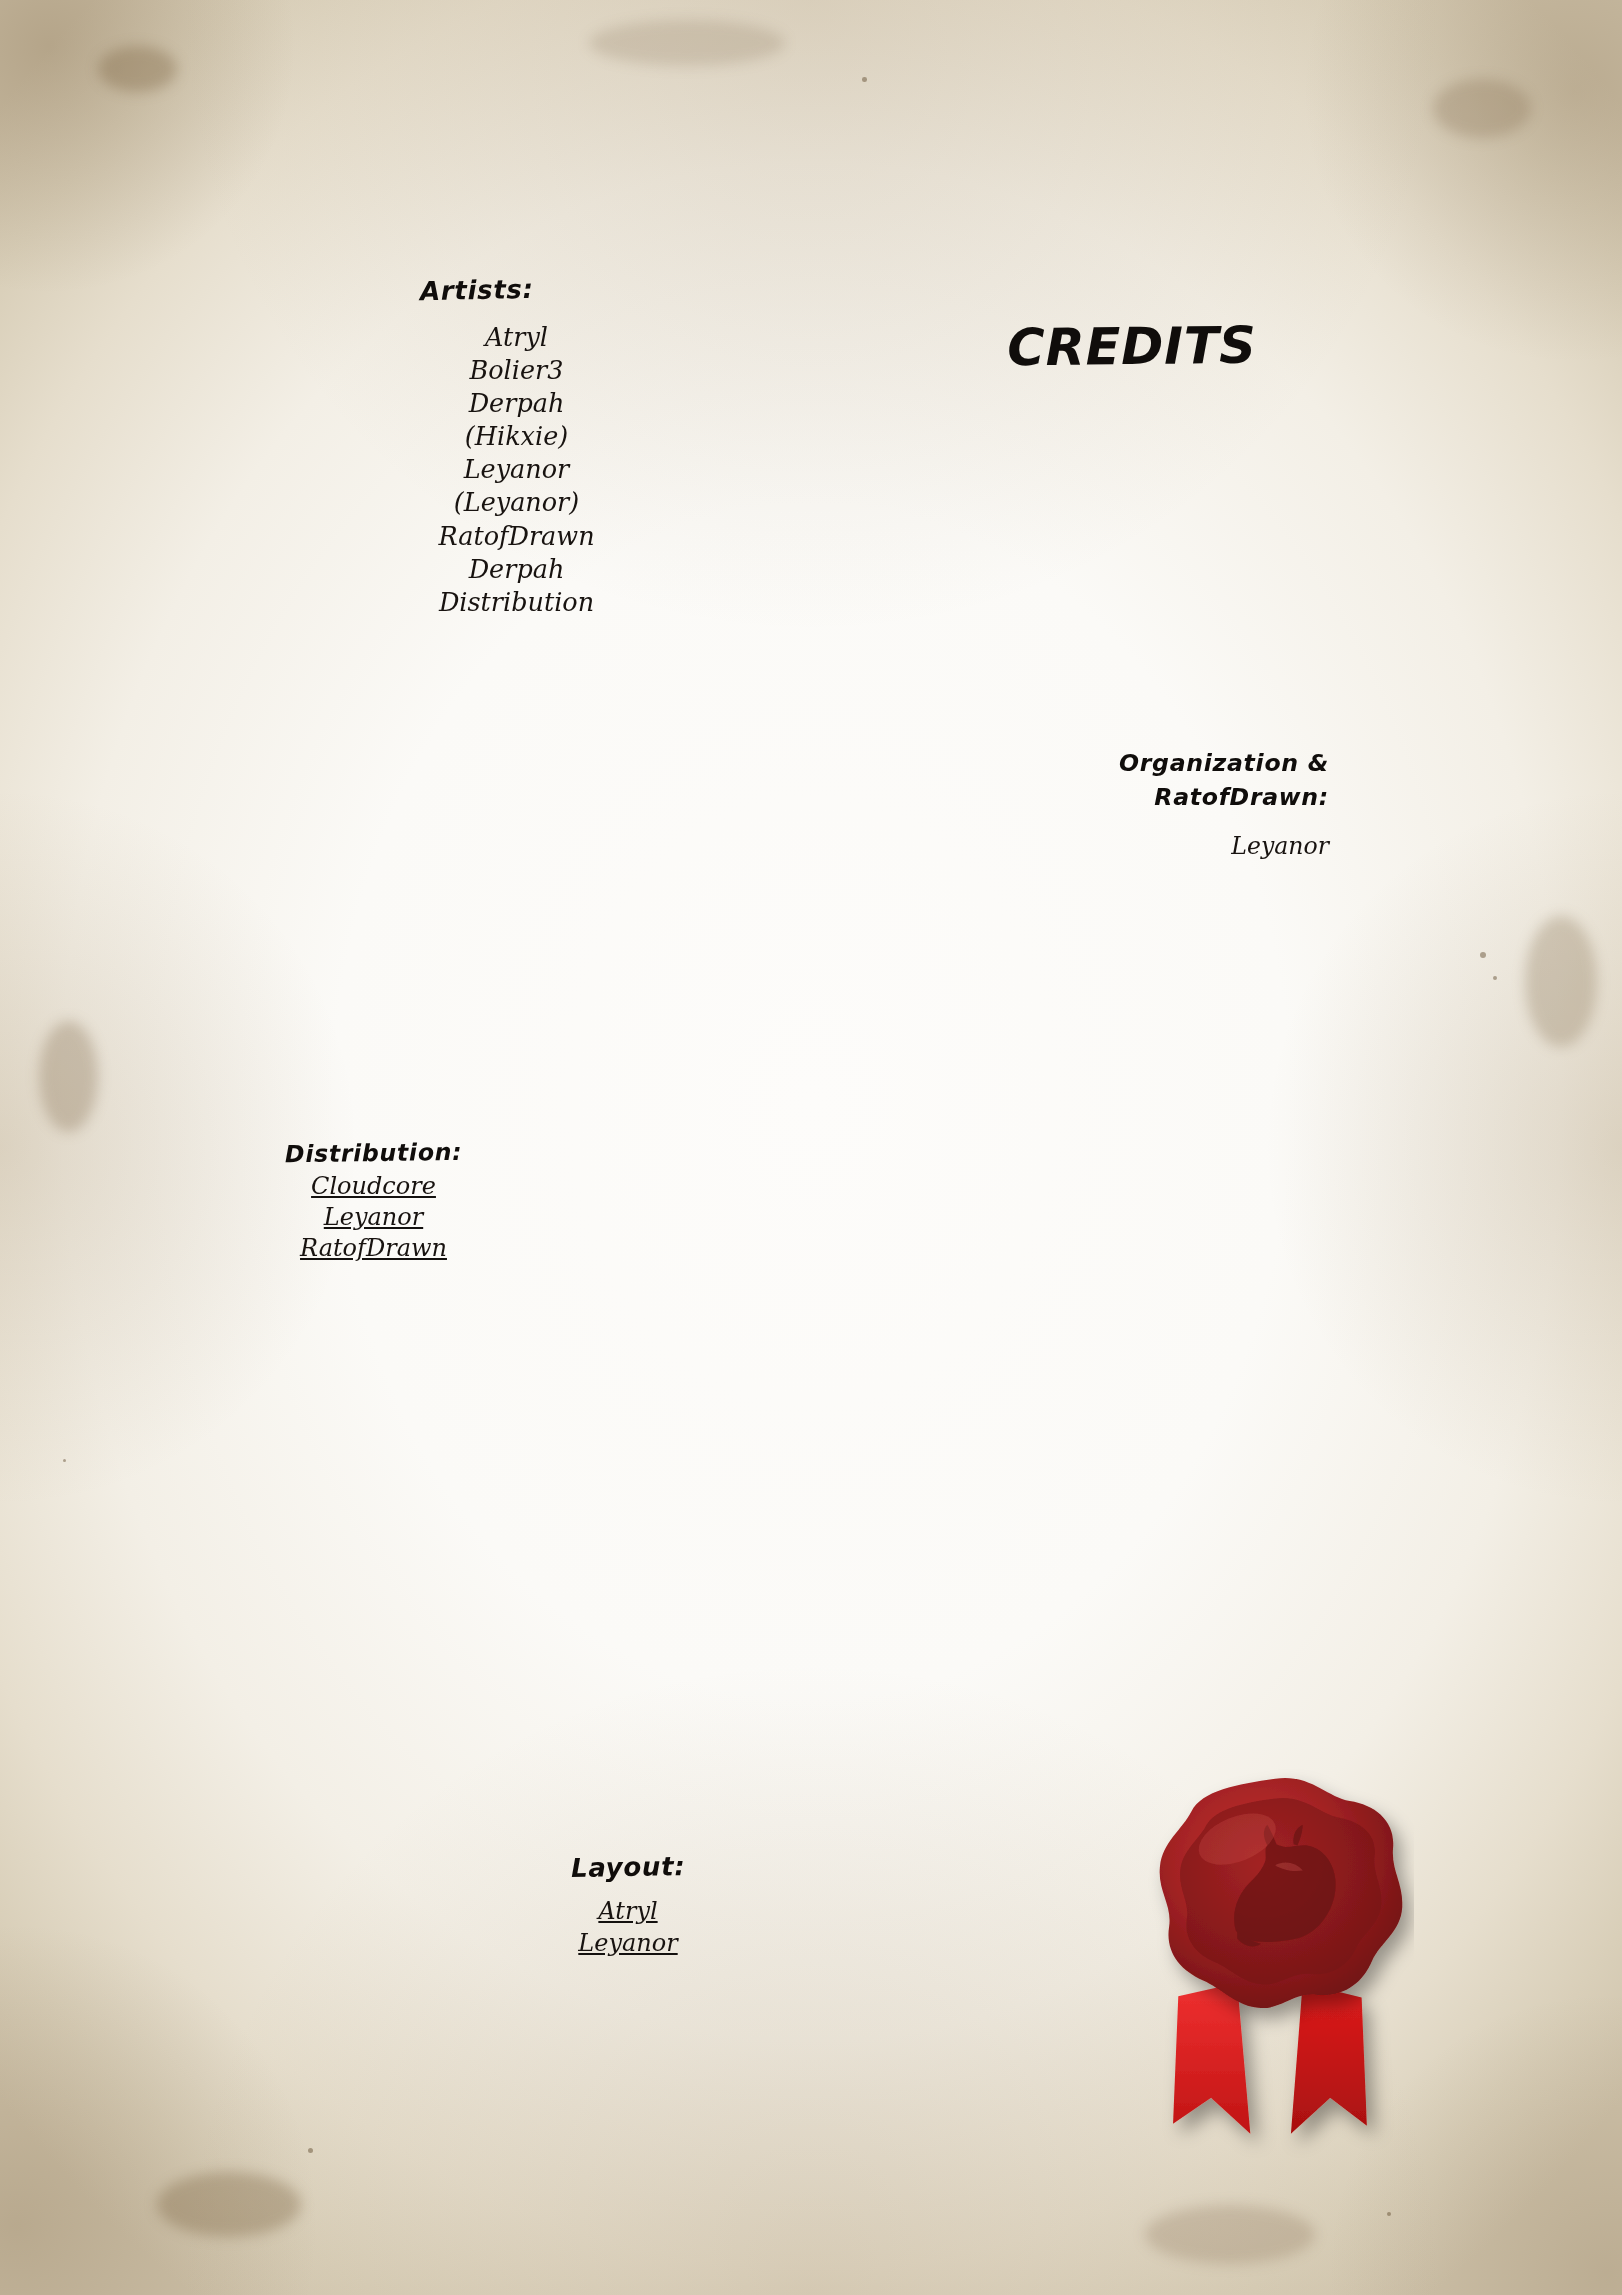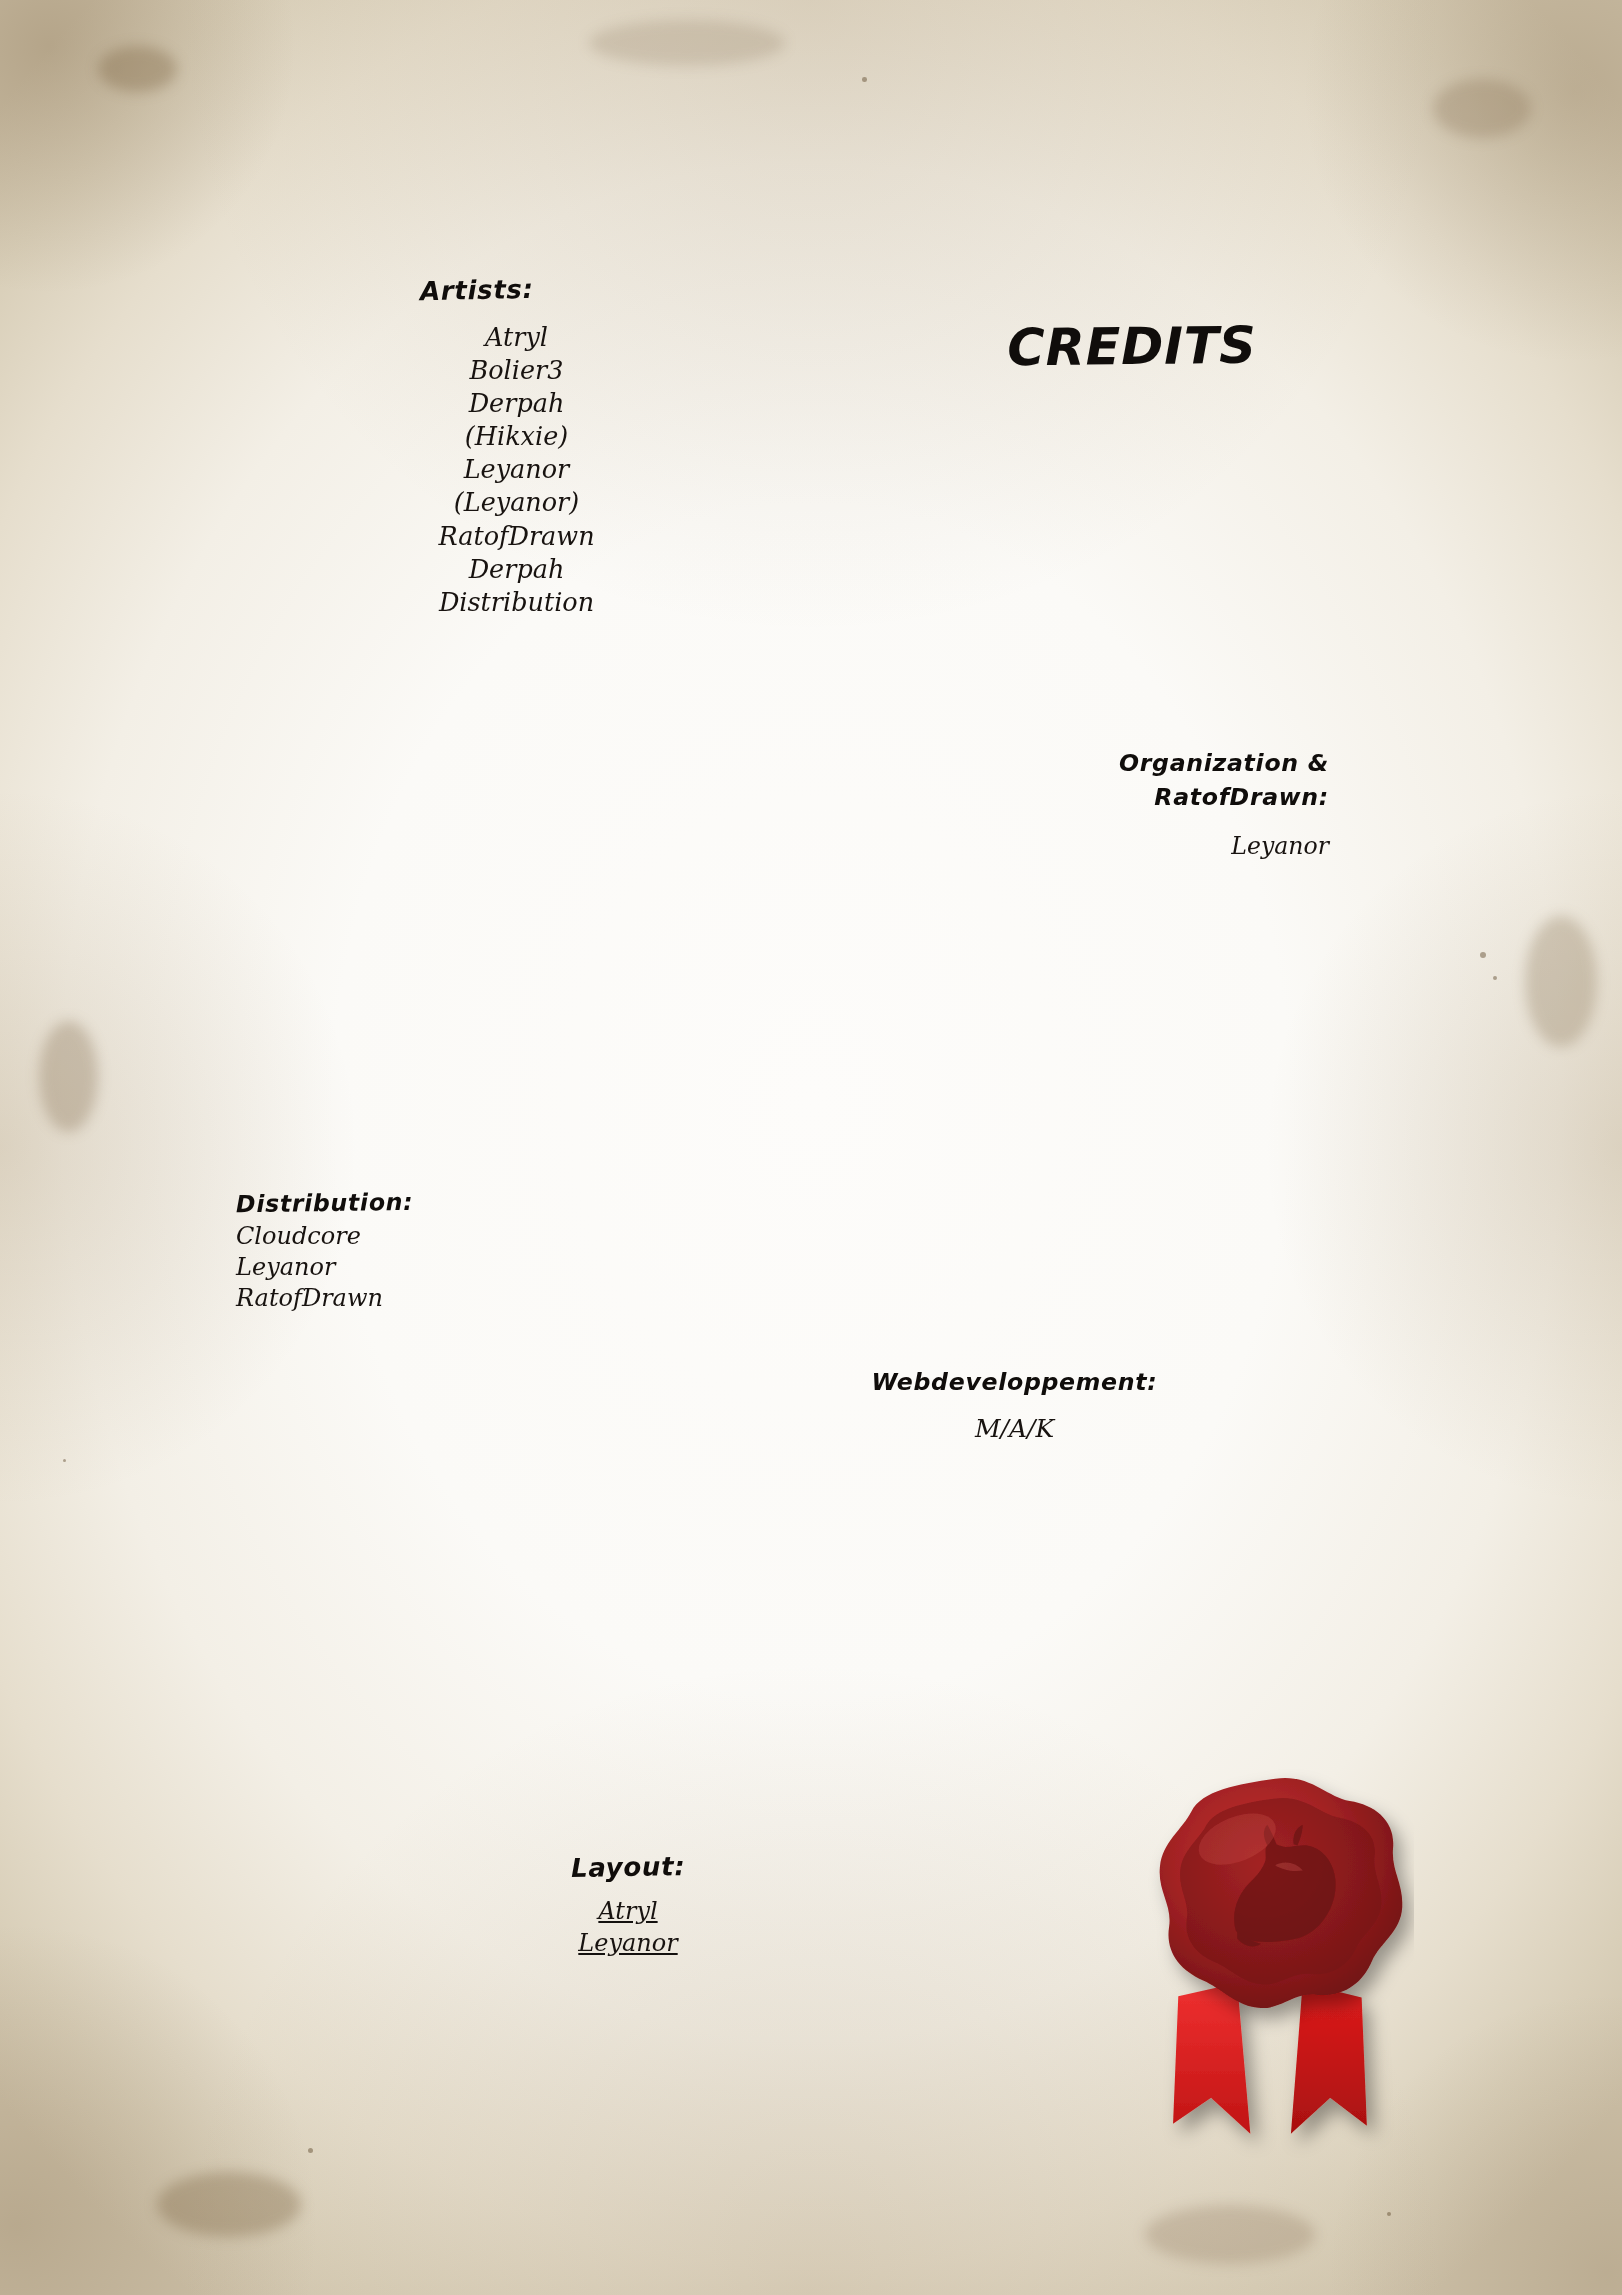--- a/index.html
+++ b/index.html
@@ -78,21 +78,21 @@
   #artists { left: 366px; top: 275px; width: 301px; text-align: center; }
   #artists .head { font-size: 26px; transform: rotate(-1.2deg); display: inline-block; margin-left: -79px;}
   #artists .names { font-size: 25.5px; margin-top: 15.7px; }
 
   
   #orgman { left: 949px; top: 746px; width: 380px; text-align: right; }
   #orgman .head { font-size: 23.6px; line-height: 1.45; }
   #orgman .names { font-size: 23.6px; margin-top: 17px; }
 
   
-  #distribution { left: 236px; top: 1189px; width: 275px; text-align: left; }
+  #distribution { left: 236px; top: 1139px; width: 275px; text-align: center; text-decoration: underline; }
   #distribution .head { font-size: 23.6px; transform: rotate(-0.8deg); display:inline-block; }
   #distribution .names { font-size: 24px; margin-top: 4px; }
 
   
   #webdev { left: 792px; top: 1368px; width: 445px; text-align: center; }
   #webdev .head { font-size: 23.6px; }
   #webdev .names { font-size: 25px; margin-top: 17px; }
 
   
   #layout { left: 497px; top: 1852px; width: 262px; text-align: center; text-decoration: underline; }
@@ -160,26 +160,20 @@
 
   <div class="block" id="distribution">
     <div class="head">Distribution:</div>
     <div class="names">
       <div>Cloudcore</div>
       <div>Leyanor</div>
       <div>RatofDrawn</div>
     </div>
   </div>
 
-  <div class="block" id="webdev">
-    <div class="head">Webdeveloppement:</div>
-    <div class="names">
-      <div>M/A/K</div>
-    </div>
-  </div>
 
   <div class="block" id="layout">
     <div class="head">Layout:</div>
     <div class="names">
       <div>Atryl</div>
       <div>Leyanor</div>
     </div>
   </div>
 
   <div id="seal">

